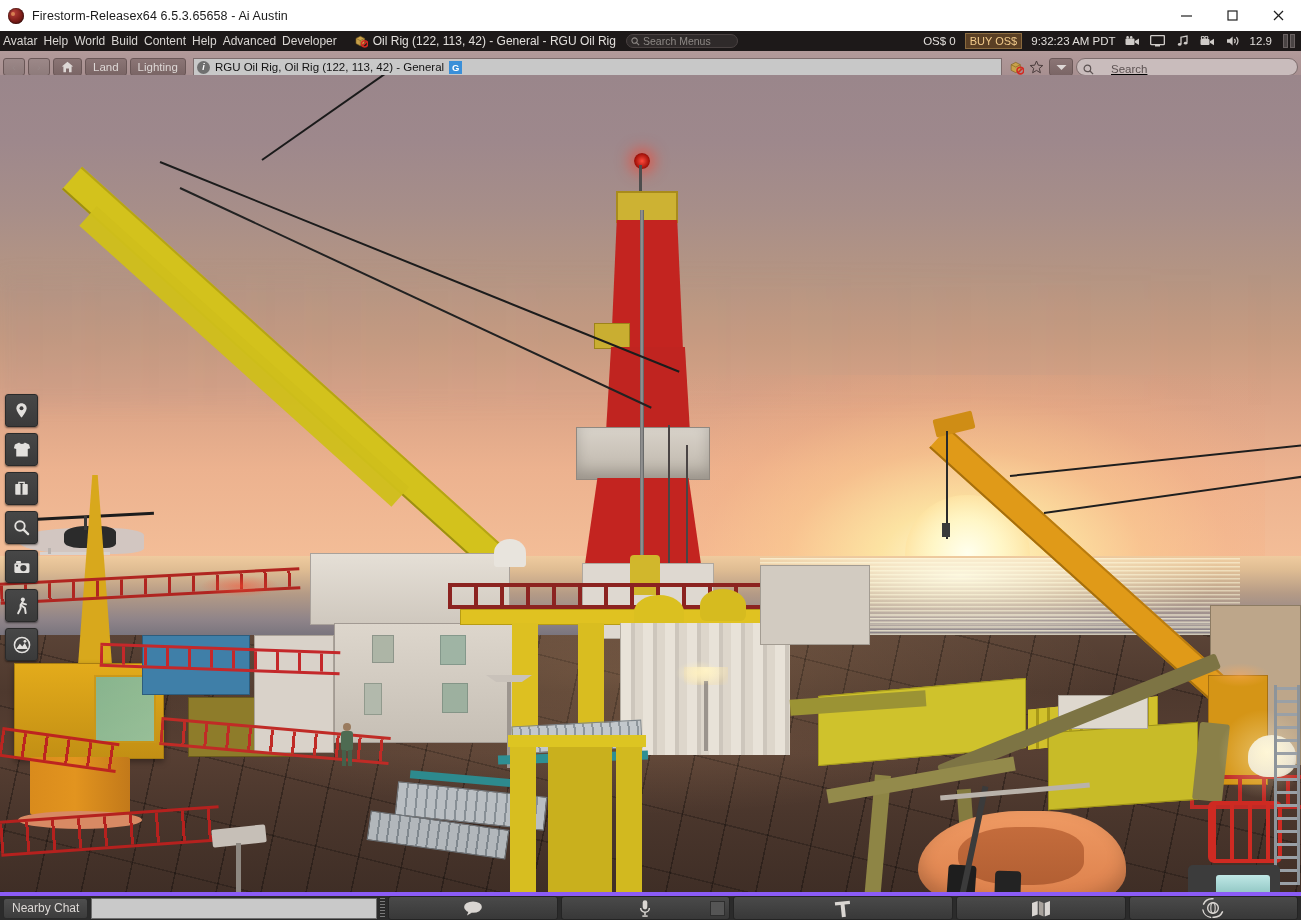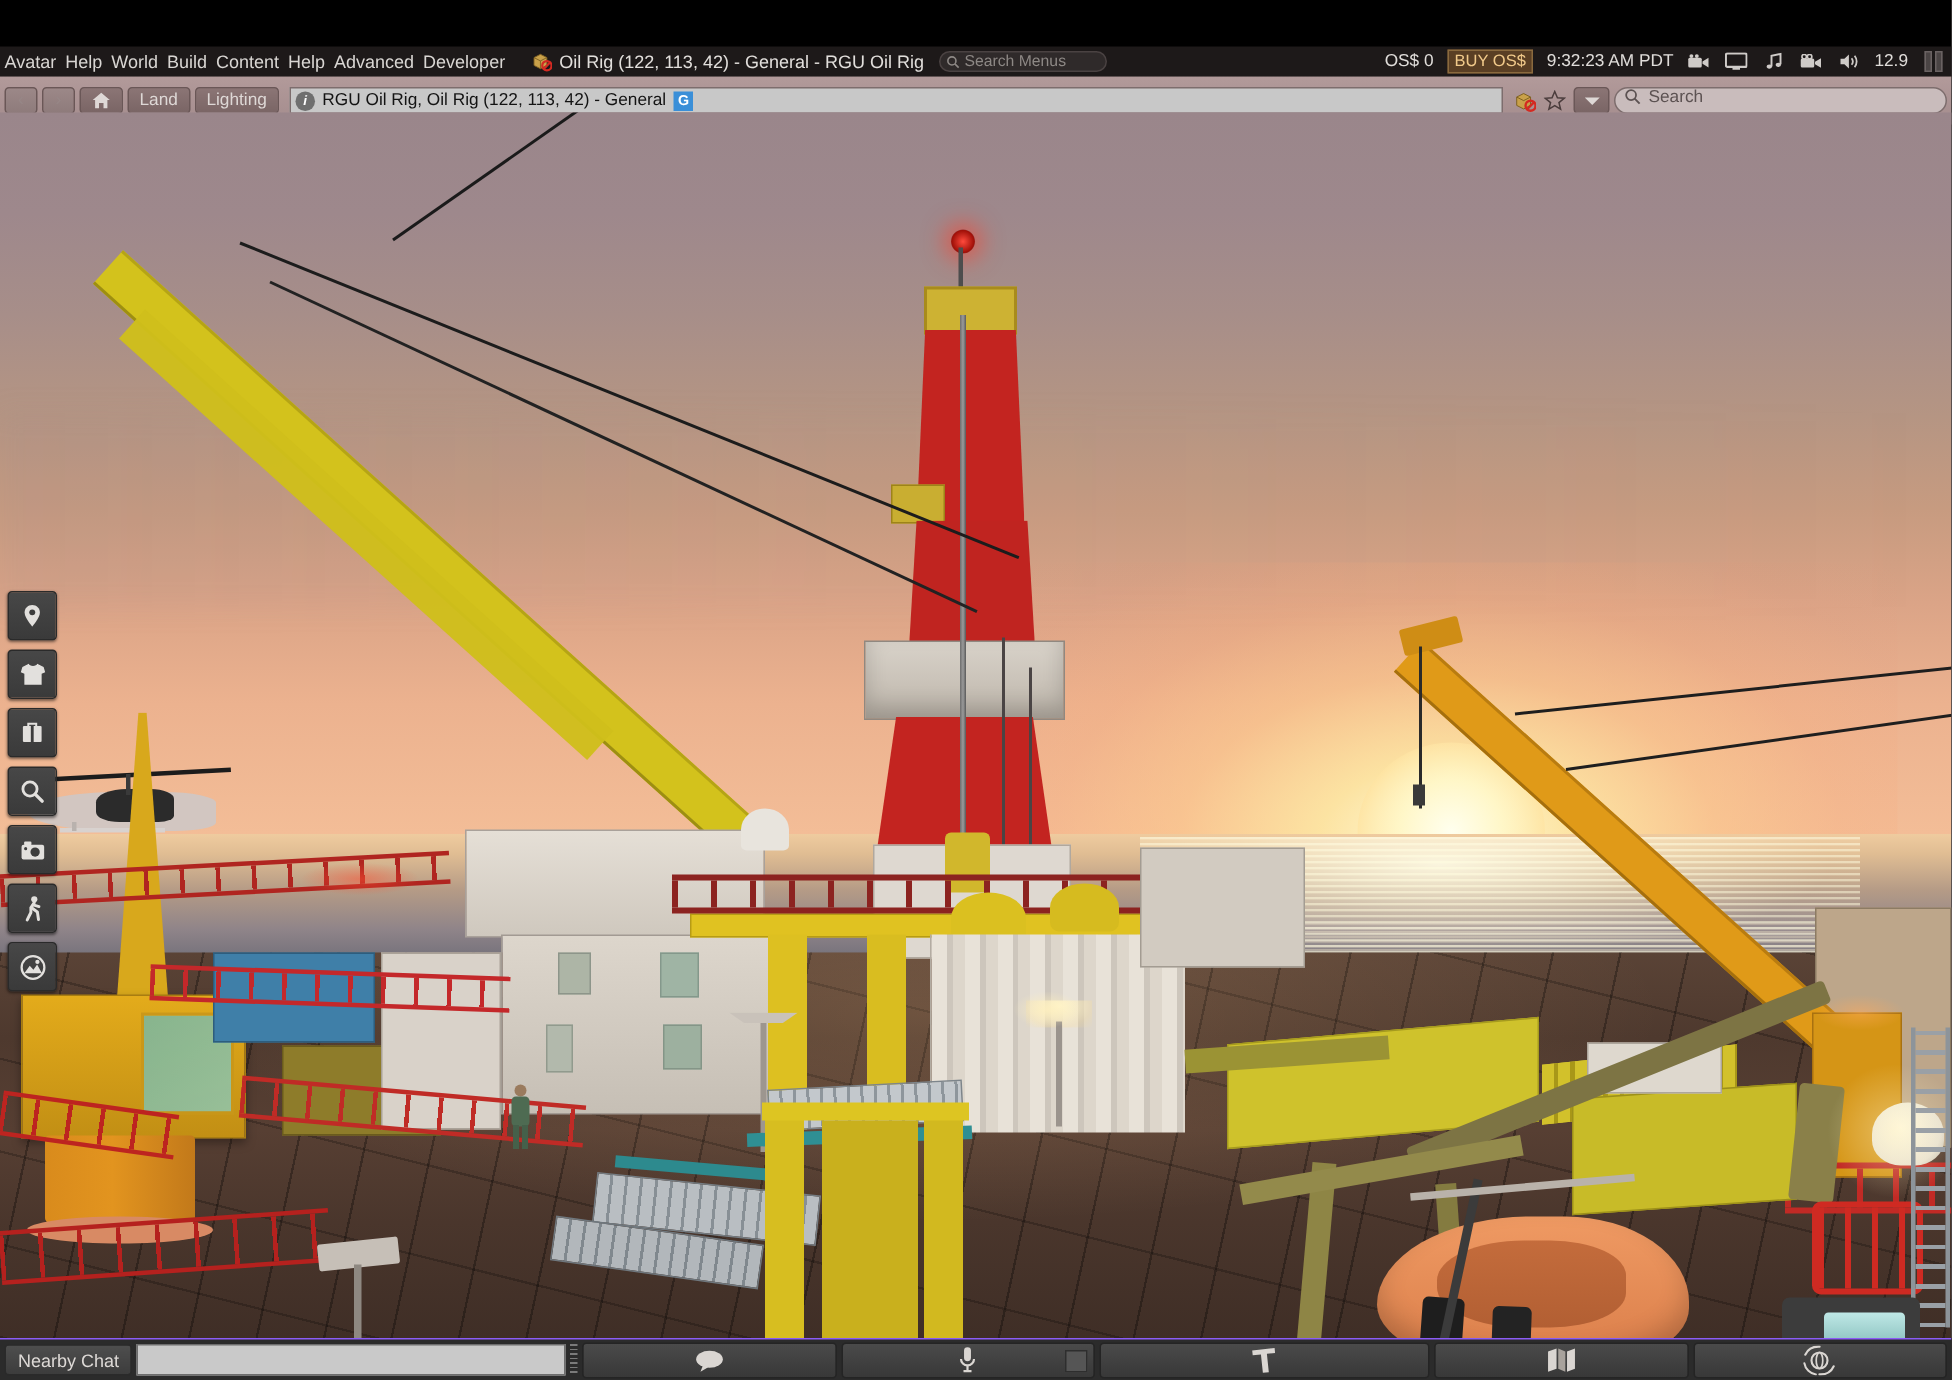--- a/index.html
+++ b/index.html
@@ -69,22 +69,22 @@
     color:#fff; font-size:9px; font-weight:bold; display:flex;
     align-items:center; justify-content:center; font-style:italic; flex:none; }
   .g-badge { width:13px; height:13px; background:#3a8fd8; color:#fff;
     font-size:9.5px; font-weight:bold; display:flex; align-items:center;
     justify-content:center; flex:none; }
   .nv-star { width:20px; display:flex; align-items:center; justify-content:center; }
   .nv-caret { width:24px; height:18px; border-radius:3px;
     background:linear-gradient(#8b7575,#7a6565); border:1px solid #6a5757;
     display:flex; align-items:center; justify-content:center; }
   .nv-search { width:222px; height:18px; border-radius:9px; background:#c9bcbc;
-    border:1px solid #7d6d6d; display:flex; align-items:flex-start;
-    padding:0 6px; gap:5px; }
+    border:1px solid #7d6d6d; display:flex; align-items:flex-end;
+    padding:0 6px; gap:17px;text-decoration:underline; }
   .nv-search .nvs-txt { font-size:11.5px; color:#5c5252; }
 
   
   .view { position:absolute; left:0; top:75px; width:1301px; height:817px;
     overflow:hidden; background:#9d898d; }
   .sky2 { position:absolute; left:0; top:0; width:100%; height:481px;
     background:linear-gradient(to bottom,
       #9a868b 0%, #9e888c 14%, #a78e89 28%, #b59583 42%,
       #c79b80 55%, #dba487 68%, #ecb28f 82%, #f3bd97 100%); }
   .sunglow { position:absolute; left:665px; top:300px; width:600px; height:370px;
@@ -144,21 +144,21 @@
   
   .ltoolbar { position:absolute; left:5px; top:319px; width:33px;
     display:flex; flex-direction:column; gap:6px; z-index:30; }
   .lt-btn { width:33px; height:33px; border-radius:3px;
     background:linear-gradient(#474747,#3a3a3a); border:1px solid #2a2a2a;
     display:flex; align-items:center; justify-content:center;
     box-shadow:0 1px 2px rgba(0,0,0,.5); }
 
   
   .botbar { position:absolute; left:0; top:892px; width:1301px; height:28px;
-    background:#2b2b2b; border-top:1px solid #8b5cf6;
+    background:#2b2b2b; border-top:4px solid #8b5cf6;
     display:flex; align-items:center; padding:2px 3px; gap:3px; }
   .nearby-btn { height:21px; border-radius:3px;
     background:linear-gradient(#4e4e4e,#3c3c3c); border:1px solid #2a2a2a;
     color:#ddd9d6; font-size:12px; display:flex; align-items:center;
     padding:0 8px; white-space:nowrap; }
   .chat-input { width:300px; height:21px; background:#c9c9c9;
     border:1px solid #6d6d6d; }
   .chat-grip { width:6px; height:21px;
     background:repeating-linear-gradient(to bottom,#7a7a7a 0 1px,#2b2b2b 1px 3px); }
   .bb-btn { height:24px; border-radius:3px;
@@ -172,20 +172,43 @@
   .voice-tog { position:absolute; right:4px; top:4px; width:15px; height:15px;
     background:#555; border:1px solid #2e2e2e; }
 
   .spacer-f { flex:1; }
 </style>
 </head>
 <body>
 
 <div id="app">
 
+  <div class="titlebar">
+    <div class="tb-icon"></div>
+    <div class="tb-title">Firestorm-Releasex64 6.5.3.65658 - Ai Austin</div>
+    <div class="tb-spacer"></div>
+    <div class="win-btns">
+      <div class="win-btn">
+        <svg width="13" height="13" viewBox="0 0 13 13">
+            <line x1="1" y1="7" x2="12" y2="7" stroke="#202020" stroke-width="1.2"></line>
+          </svg>
+      </div>
+      <div class="win-btn">
+        <svg width="13" height="13" viewBox="0 0 13 13">
+            <rect x="2" y="2" width="9" height="9" fill="none" stroke="#202020" stroke-width="1.2"></rect>
+          </svg>
+      </div>
+      <div class="win-btn">
+        <svg width="13" height="13" viewBox="0 0 13 13">
+            <line x1="2" y1="2" x2="11" y2="11" stroke="#202020" stroke-width="1.2"></line>
+            <line x1="11" y1="2" x2="2" y2="11" stroke="#202020" stroke-width="1.2"></line>
+          </svg>
+      </div>
+    </div>
+  </div>
 
   <div class="menubar">
     <div class="menu-item">Avatar</div>
     <div class="menu-item">Help</div>
     <div class="menu-item">World</div>
     <div class="menu-item">Build</div>
     <div class="menu-item">Content</div>
     <div class="menu-item">Help</div>
     <div class="menu-item">Advanced</div>
     <div class="menu-item">Developer</div>

